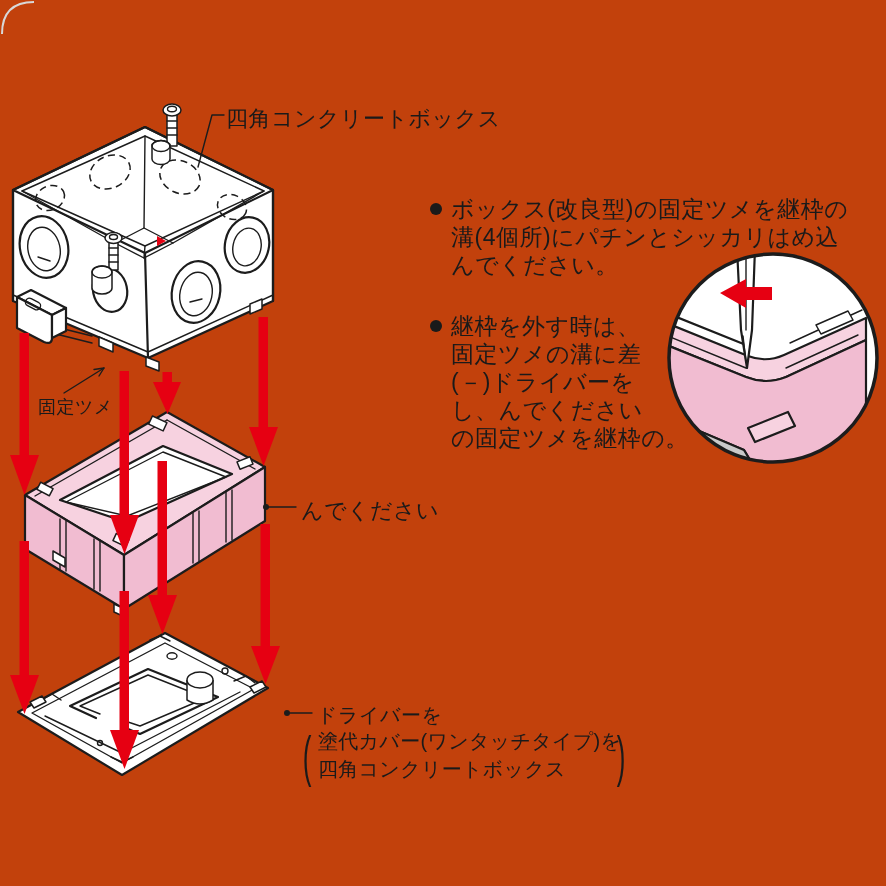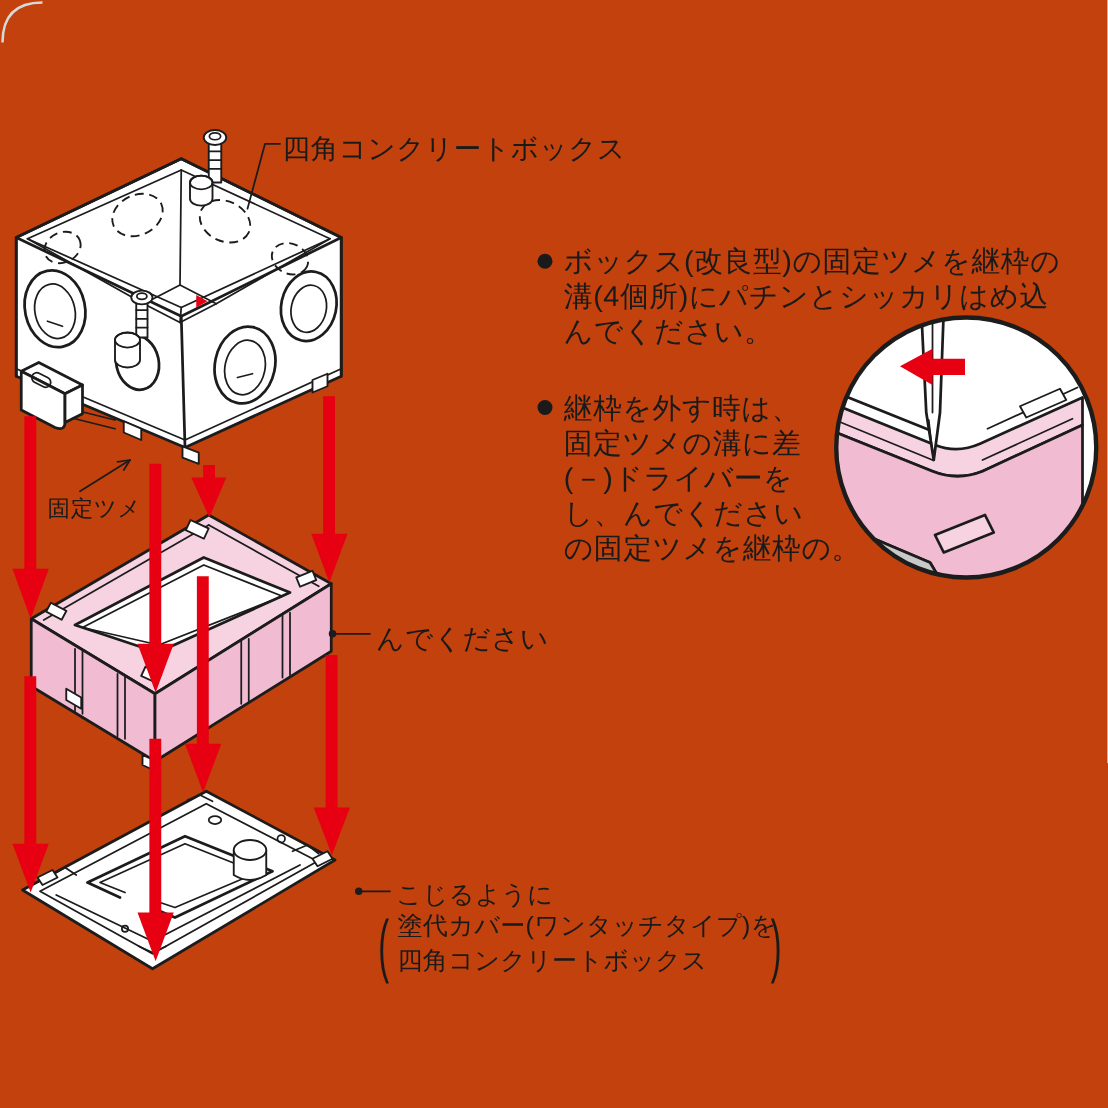--- a/index.html
+++ b/index.html
@@ -261,21 +261,21 @@
 
         <polygon class="rf" points="720,293 746,279 746,287 772,287 772,300 746,300 746,308"></polygon>
       </g>
       <circle cx="773" cy="358" r="104" fill="none" stroke="var(--line-black)" stroke-width="3.5"></circle>
     </g>
   </svg>
 
   <div class="lbl lbl-box">四角コンクリートボックス</div>
   <div class="lbl lbl-tab">固定ツメ</div>
   <div class="lbl lbl-frame">んでください</div>
-  <div class="lbl lbl-cover">こじるように</div>
+  <div class="lbl lbl-cover">ドライバーを</div>
 
   <div class="bullet bullet-1">
     <div class="bullet-dot"></div>
     <div class="bullet-lines">
       <div>ボックス(改良型)の固定ツメを継枠の</div>
       <div>溝(4個所)にパチンとシッカリはめ込</div>
       <div>んでください。</div>
     </div>
   </div>
 

